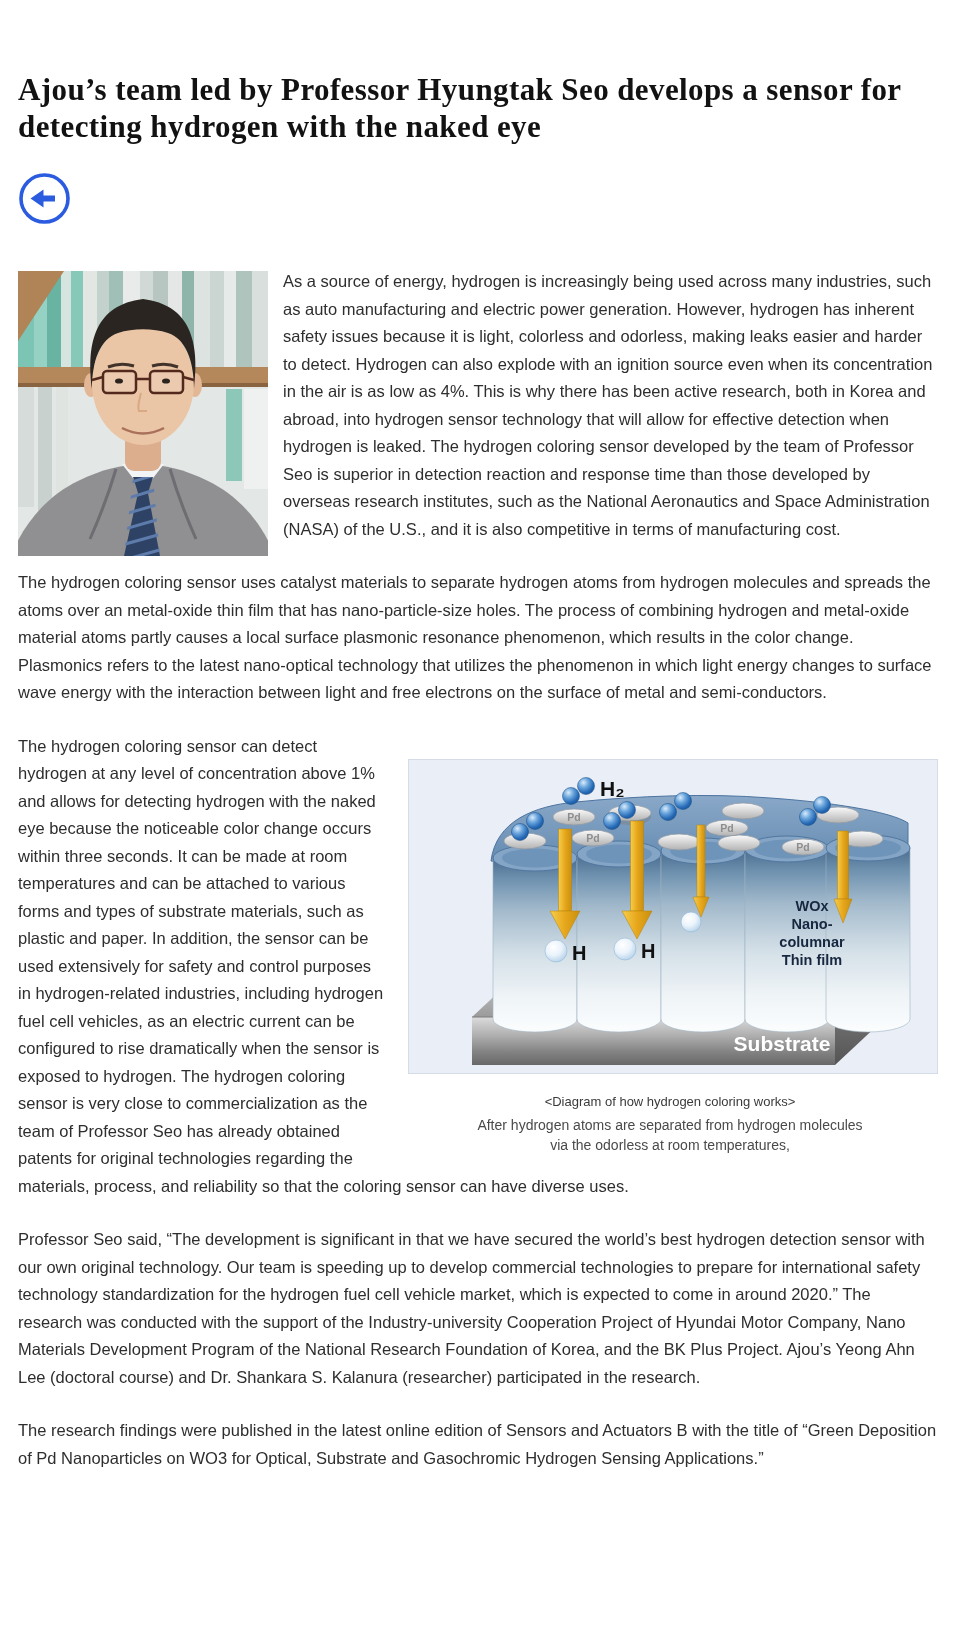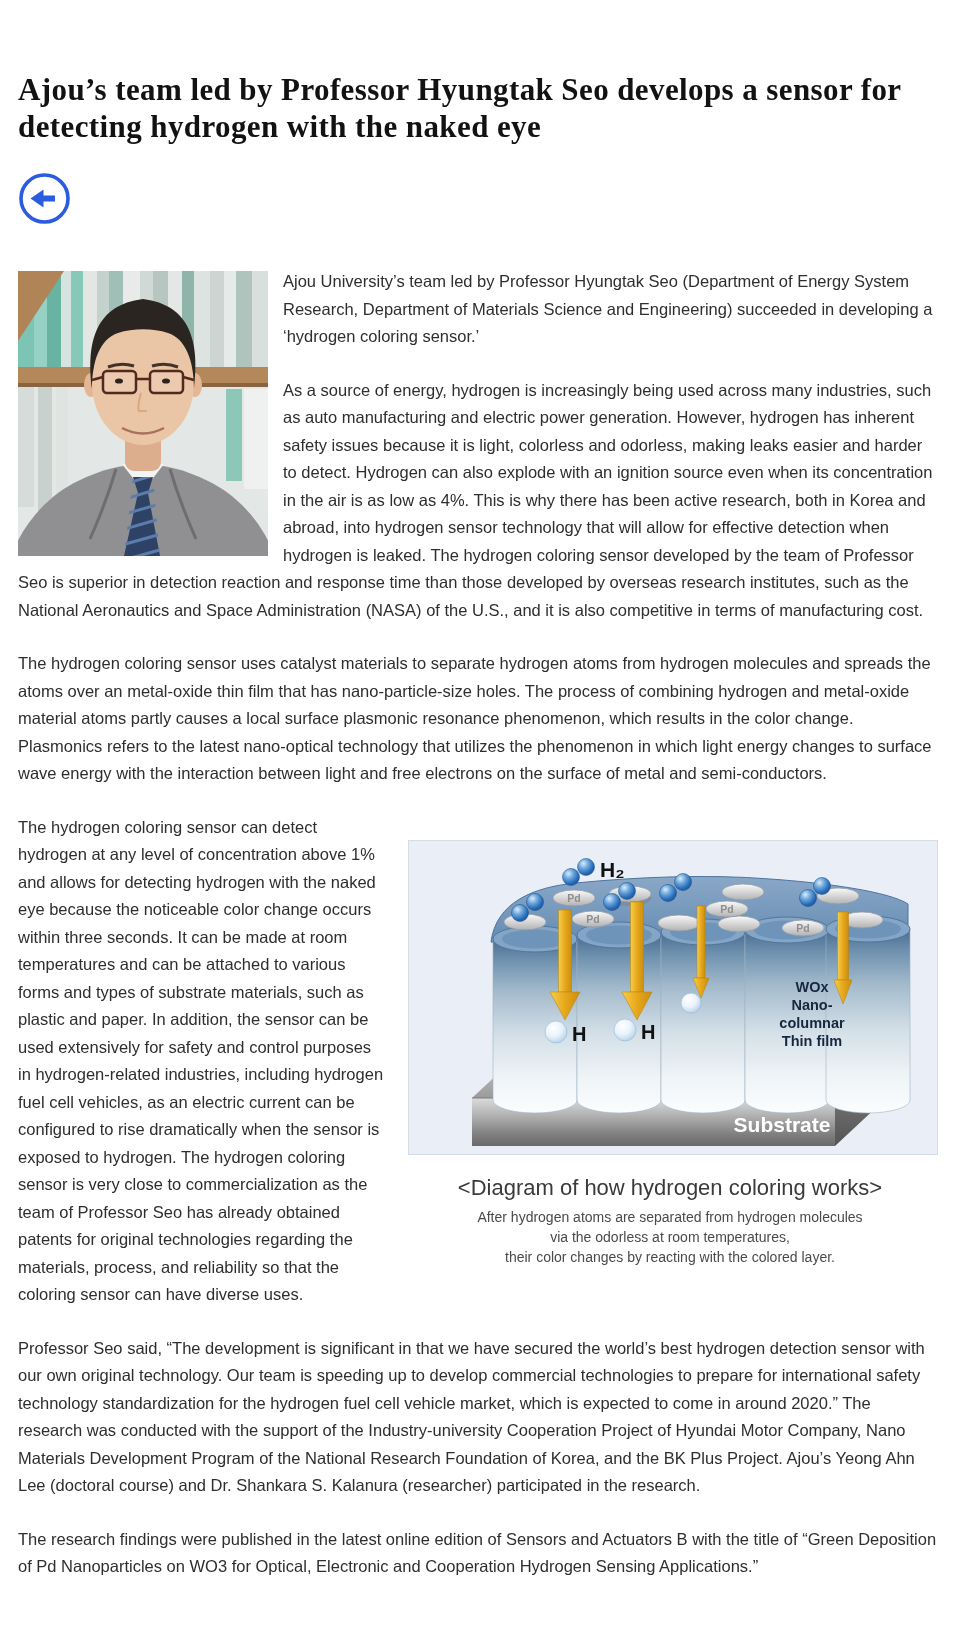--- a/index.html
+++ b/index.html
@@ -24,21 +24,21 @@
   .article-top { margin-top: 39px; }
   .photo { float: left; width: 250px; height: 285px; margin: 3px 15px 12px 0; }
   .photo svg { display: block; }
   p.body {
     font-size: 16.5px; line-height: 27.5px; margin: 0 0 26px 0; color: #2e2e2e;
     text-align: left;
   }
   .sec2 { margin-top: 2px; }
   .figure { float: right; width: 536px; margin: 26px 0 10px 14px; }
   .figure svg.diagram { display: block; width: 530px; height: 315px; margin-left: 6px; }
-  .fig-caption { text-align: center; font-size: 22px; color: #3a3a3a; margin-top: 20px; }
+  .fig-caption { text-align: center; font-size: 13px; color: #3a3a3a; margin-top: 20px; }
   .fig-sub { text-align: center; font-size: 14px; line-height: 20px; color: #4a4a4a; margin-top: 6px; }
   .clear { clear: both; }
 </style>
 </head>
 <body>
 
 <div class="page">
   <div class="content">
 
     <h1 class="title">Ajou’s team led by Professor Hyungtak Seo develops a sensor for detecting hydrogen with the naked eye</h1>
@@ -115,21 +115,20 @@
               <clipPath id="tieClip">
                   <polygon points="115,206 135,206 142,285 106,285"></polygon>
                 </clipPath>
               <g clip-path="url(#tieClip)">
                 <path d="M100,215 L150,200 M100,230 L150,215 M100,245 L152,230 M100,260 L152,245 M100,275 L154,260 M102,290 L156,275" stroke="#5e7cab" stroke-width="3"></path>
               </g>
             </g>
           </g>
         </svg>
       </div>
-      <p class="body">Ajou University’s team led by Professor Hyungtak Seo (Department of Energy System Research, Department of Materials Science and Engineering) succeeded in developing a ‘hydrogen coloring sensor.’</p>
       <p class="body">As a source of energy, hydrogen is increasingly being used across many industries, such as auto manufacturing and electric power generation. However, hydrogen has inherent safety issues because it is light, colorless and odorless, making leaks easier and harder to detect. Hydrogen can also explode with an ignition source even when its concentration in the air is as low as 4%. This is why there has been active research, both in Korea and abroad, into hydrogen sensor technology that will allow for effective detection when hydrogen is leaked. The hydrogen coloring sensor developed by the team of Professor Seo is superior in detection reaction and response time than those developed by overseas research institutes, such as the National Aeronautics and Space Administration (NASA) of the U.S., and it is also competitive in terms of manufacturing cost.</p>
     </div>
 
     <p class="body">The hydrogen coloring sensor uses catalyst materials to separate hydrogen atoms from hydrogen molecules and spreads the atoms over an metal-oxide thin film that has nano-particle-size holes. The process of combining hydrogen and metal-oxide material atoms partly causes a local surface plasmonic resonance phenomenon, which results in the color change. Plasmonics refers to the latest nano-optical technology that utilizes the phenomenon in which light energy changes to surface wave energy with the interaction between light and free electrons on the surface of metal and semi-conductors.</p>
 
     <div class="sec2">
       <div class="figure">
         <svg class="diagram" viewBox="0 0 530 315">
           <defs>
             <linearGradient id="cyl" x1="0" y1="0" x2="0" y2="1">
@@ -281,25 +280,24 @@
             <text x="404" y="188">columnar</text>
             <text x="404" y="206">Thin film</text>
           </g>
           <text x="374" y="292" text-anchor="middle" font-size="21" font-weight="bold" fill="#ffffff">Substrate</text>
         </svg>
 
         <div class="fig-caption">&lt;Diagram of how hydrogen coloring works&gt;</div>
         <div class="fig-sub">
           <div>After hydrogen atoms are separated from hydrogen molecules</div>
           <div>via the odorless at room temperatures,</div>
-          <div>their color changes by reacting with the colored layer.</div>
         </div>
       </div>
 
       <p class="body">The hydrogen coloring sensor can detect hydrogen at any level of concentration above 1% and allows for detecting hydrogen with the naked eye because the noticeable color change occurs within three seconds. It can be made at room temperatures and can be attached to various forms and types of substrate materials, such as plastic and paper. In addition, the sensor can be used extensively for safety and control purposes in hydrogen-related industries, including hydrogen fuel cell vehicles, as an electric current can be configured to rise dramatically when the sensor is exposed to hydrogen. The hydrogen coloring sensor is very close to commercialization as the team of Professor Seo has already obtained patents for original technologies regarding the materials, process, and reliability so that the coloring sensor can have diverse uses.</p>
       <div class="clear"></div>
     </div>
 
     <p class="body">Professor Seo said, “The development is significant in that we have secured the world’s best hydrogen detection sensor with our own original technology. Our team is speeding up to develop commercial technologies to prepare for international safety technology standardization for the hydrogen fuel cell vehicle market, which is expected to come in around 2020.” The research was conducted with the support of the Industry-university Cooperation Project of Hyundai Motor Company, Nano Materials Development Program of the National Research Foundation of Korea, and the BK Plus Project. Ajou’s Yeong Ahn Lee (doctoral course) and Dr. Shankara S. Kalanura (researcher) participated in the research.</p>
-    <p class="body">The research findings were published in the latest online edition of Sensors and Actuators B with the title of “Green Deposition of Pd Nanoparticles on WO3 for Optical, Electronic and Cooperation Hydrogen Sensing Applications.”</p>
+    <p class="body">The research findings were published in the latest online edition of Sensors and Actuators B with the title of “Green Deposition of Pd Nanoparticles on WO3 for Optical, Substrate and Gasochromic Hydrogen Sensing Applications.”</p>
 
   </div>
 </div>
 
 </body></html>

